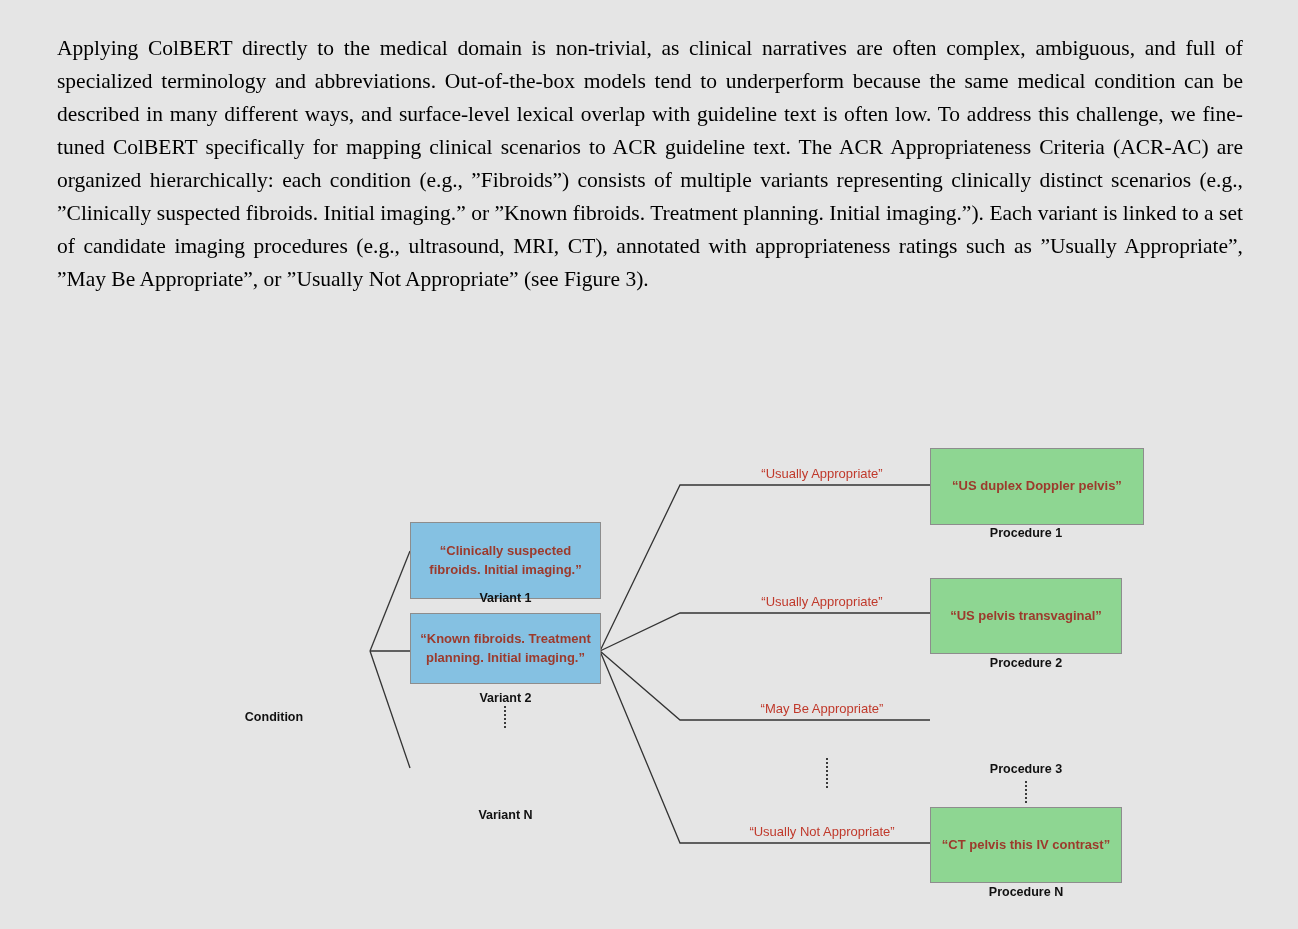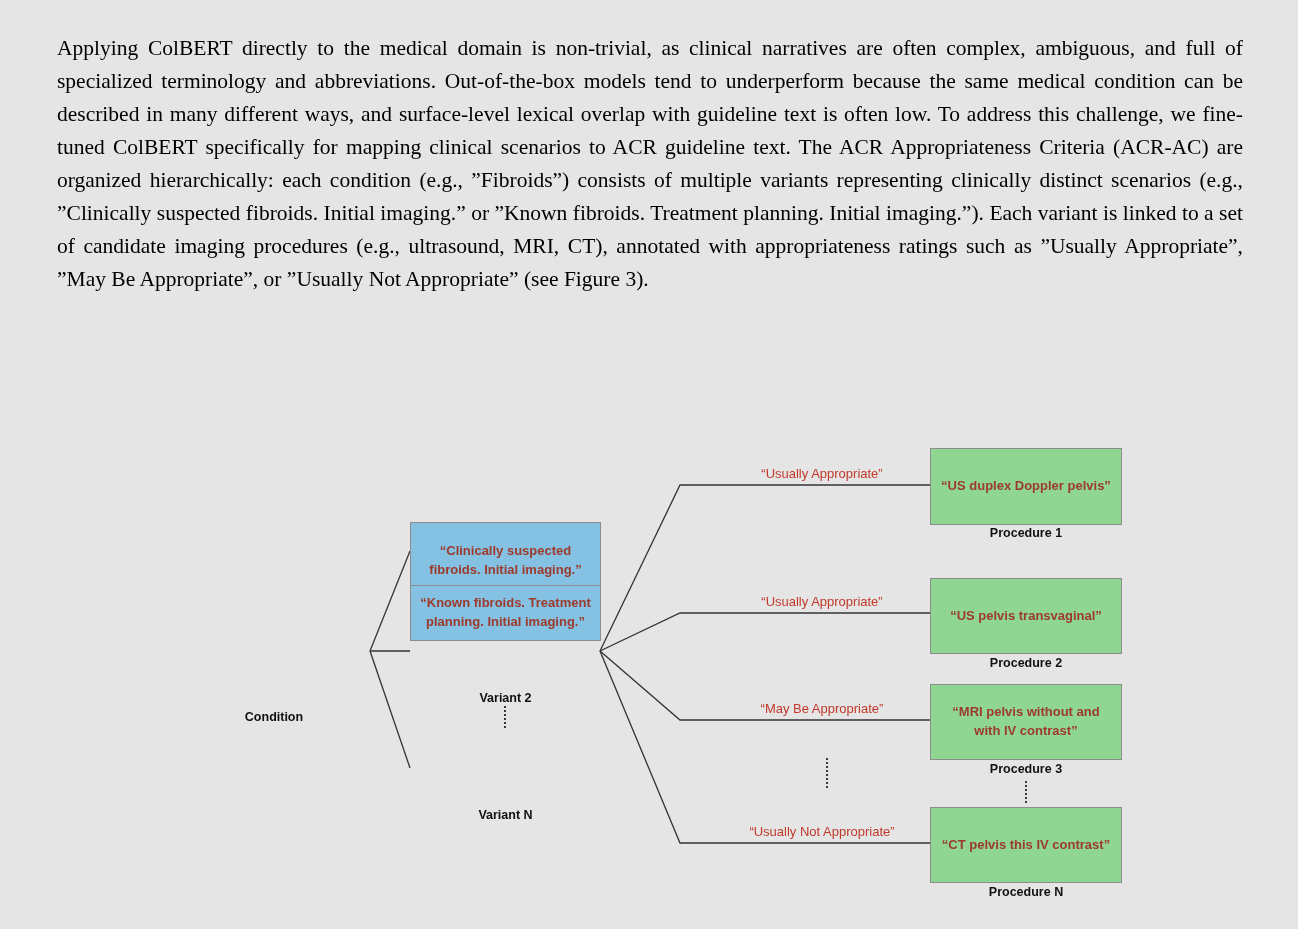--- a/index.html
+++ b/index.html
@@ -94,48 +94,45 @@
     </g>
   </svg>
 
   <div class="node-label" style="left:178px; top:710px; width:192px;">Condition</div>
 
   <div class="node node-variant" style="left:410px; top:522px; width:191px; height:77px;">
     <span>“Clinically suspected fibroids. Initial imaging.”</span>
   </div>
   <div class="node-label" style="left:410px; top:591px; width:191px;">Variant 1</div>
 
-  <div class="node node-variant" style="left:410px; top:585px; width:191px; height:56px;">
+  <div class="node node-variant" style="left:410px; top:613px; width:191px; height:71px;">
     <span>“Known fibroids. Treatment planning. Initial imaging.”</span>
   </div>
   <div class="node-label" style="left:410px; top:691px; width:191px;">Variant 2</div>
 
   <div class="v-ellipsis" style="left:504px; top:706px; height:22px;"></div>
 
   <div class="node-label" style="left:410px; top:808px; width:191px;">Variant N</div>
 
   <div class="edge-label" style="left:692px; top:466px;">“Usually Appropriate”</div>
   <div class="edge-label" style="left:692px; top:594px;">“Usually Appropriate”</div>
   <div class="edge-label" style="left:692px; top:701px;">“May Be Appropriate”</div>
   <div class="v-ellipsis" style="left:826px; top:758px; height:30px;"></div>
   <div class="edge-label" style="left:692px; top:824px;">“Usually Not Appropriate”</div>
 
-  <div class="node node-procedure" style="left:930px; top:448px; width:192px; height:77px;">
+  <div class="node node-procedure" style="left:930px; top:448px; width:214px; height:77px;">
     <span>“US duplex Doppler pelvis”</span>
   </div>
   <div class="node-label" style="left:930px; top:526px; width:192px;">Procedure 1</div>
 
   <div class="node node-procedure" style="left:930px; top:578px; width:192px; height:76px;align-items:center;">
     <span>“US pelvis transvaginal”</span>
   </div>
   <div class="node-label" style="left:930px; top:656px; width:192px;">Procedure 2</div>
 
-  <div class="node node-procedure" style="left:930px; top:684px; width:192px; height:76px;">
-    <span>“MRI pelvis without and with IV contrast”</span>
-  </div>
   <div class="node-label" style="left:930px; top:762px; width:192px;">Procedure 3</div>
 
   <div class="v-ellipsis" style="left:1025px; top:781px; height:22px;"></div>
 
   <div class="node node-procedure" style="left:930px; top:807px; width:192px; height:76px;">
     <span>“CT pelvis this IV contrast”</span>
   </div>
   <div class="node-label" style="left:930px; top:885px; width:192px;">Procedure N</div>
 
 </div>

